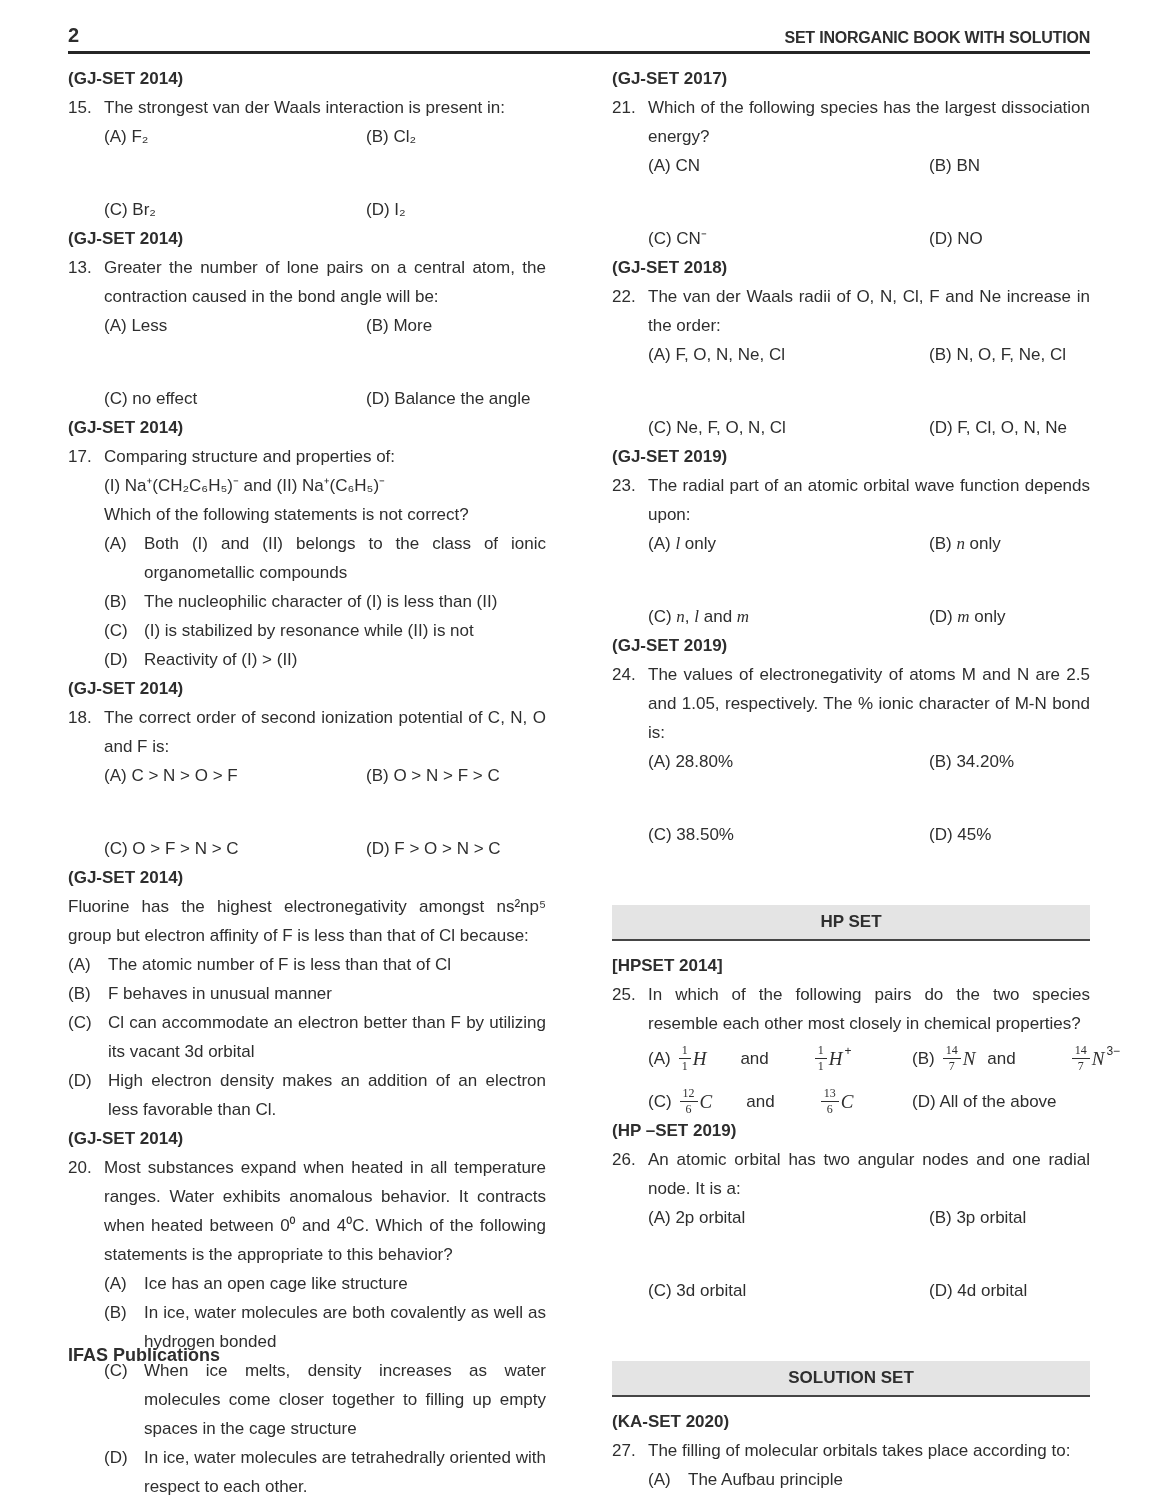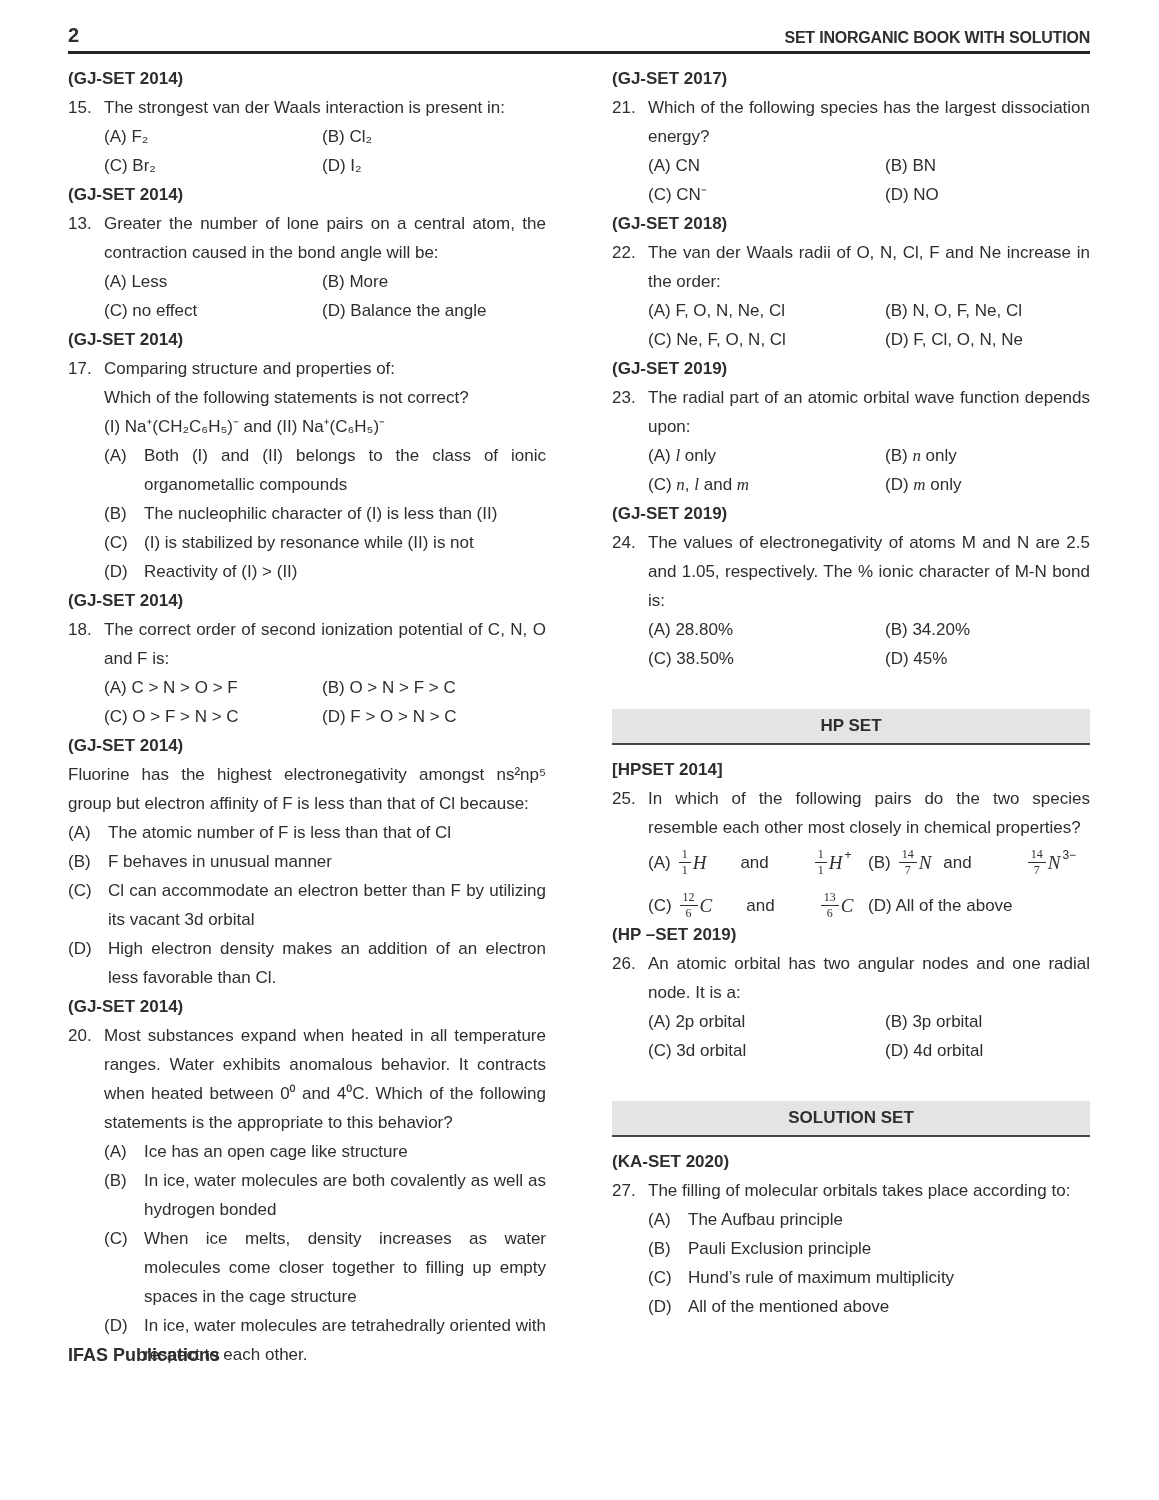--- a/index.html
+++ b/index.html
@@ -13,30 +13,30 @@
   .page-num { font-size:20px; font-weight:bold; }
   .doc-title { font-size:16px; font-weight:bold; letter-spacing:-0.2px; }
   .content { display:flex; gap:66px; margin-top:10px; }
   .col { width:478px; flex:0 0 478px; }
   .tag { text-align:left; font-weight:bold; line-height:29px; }
   .q { display:flex; }
   .qnum { width:36px; flex:0 0 36px; line-height:29px; }
   .qbody { flex:1; min-width:0; }
   .qtext { text-align:justify; line-height:29px; }
   .line { line-height:29px; }
-  .opts-grid { display:grid; line-height:29px; }
+  .opts-grid { display:grid; line-height:29px;gap:44px; }
   .col-left .opts-grid { grid-template-columns:218px 1fr; }
   .col-right .opts-grid { grid-template-columns:237px 1fr; }
   .opt { white-space:nowrap; overflow:visible; }
   .opt-row { display:flex; line-height:29px; }
   .opt-label { width:40px; flex:0 0 40px; }
   .opt-text { flex:1; min-width:0; text-align:justify; }
   .section-bar { background:#e4e4e4; border-bottom:2px solid #454545;
     text-align:center; font-weight:bold; height:34px; line-height:33px;
-    margin-top:36px; margin-bottom:10px; }
+    margin-top:56px; margin-bottom:10px; }
   .mi { font-family:"Liberation Serif", serif; font-style:italic; }
   
   .q25grid { grid-template-columns:220px 1fr !important; row-gap:14px; margin-top:6px; align-items:center; }
   .iso-opt { display:flex; align-items:center; }
   .opt-lab { margin-right:8px; }
   .iso { display:inline-flex; align-items:center; }
   .iso-nums { display:inline-flex; flex-direction:column; align-items:center;
     font-family:"Liberation Serif", serif; font-size:12px; line-height:13px; margin-right:2px; }
   .iso-mass { border-bottom:1.5px solid #2e2e2e; padding:0 3px 1px 3px; }
   .iso-atomic { padding-top:1px; }
@@ -86,22 +86,22 @@
             <span class="opt">(D) Balance the angle</span>
           </div>
         </div>
       </div>
 
       <div class="tag">(GJ-SET 2014)</div>
       <div class="q">
         <span class="qnum">17.</span>
         <div class="qbody">
           <div class="qtext">Comparing structure and properties of:</div>
+          <div class="line">(I) Na⁺(CH₂C₆H₅)⁻ and (II) Na⁺(C₆H₅)⁻</div>
           <div class="line">Which of the following statements is not correct?</div>
-          <div class="line">(I) Na⁺(CH₂C₆H₅)⁻ and (II) Na⁺(C₆H₅)⁻</div>
           <div class="opt-row">
             <span class="opt-label">(A)</span>
             <span class="opt-text">Both (I) and (II) belongs to the class of ionic organometallic compounds</span>
           </div>
           <div class="opt-row">
             <span class="opt-label">(B)</span>
             <span class="opt-text">The nucleophilic character of (I) is less than (II)</span>
           </div>
           <div class="opt-row">
             <span class="opt-label">(C)</span>

